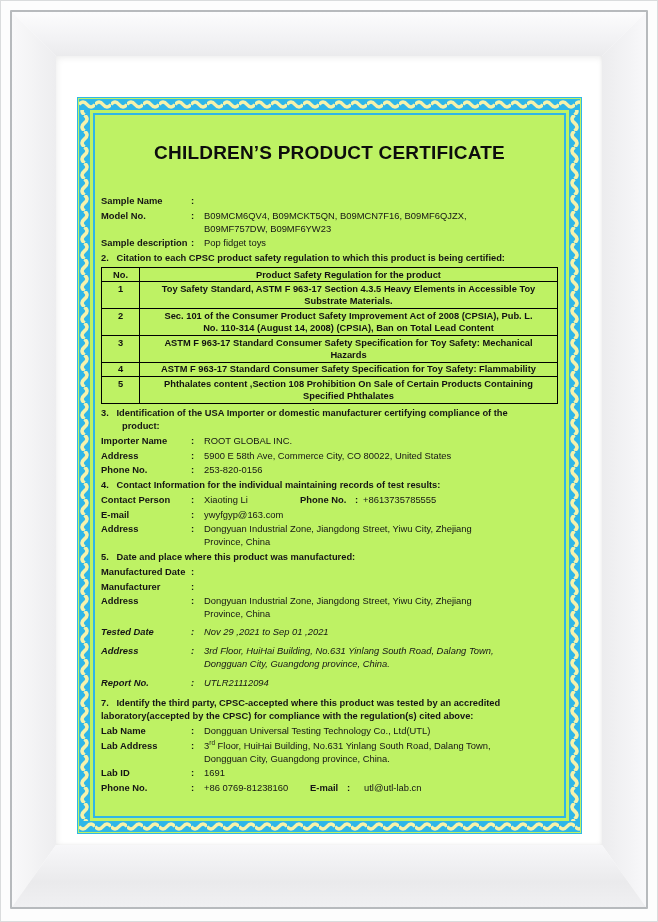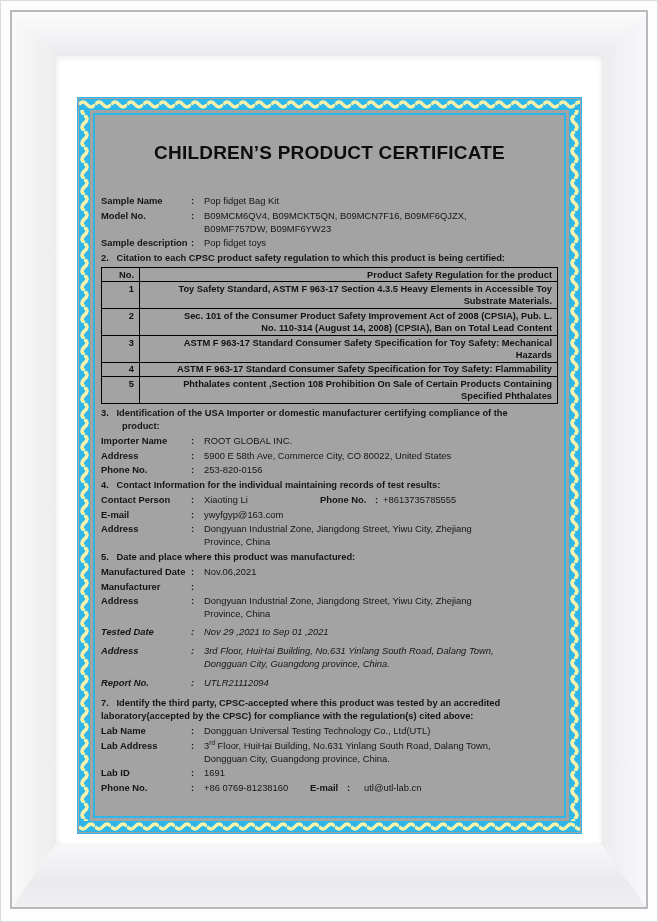--- a/index.html
+++ b/index.html
@@ -20,21 +20,21 @@
     clip-path:polygon(0 0,100% 44px,100% calc(100% - 62px),0 100%);}
   .bevel-right{right:11px;top:11px;bottom:14px;width:44px;
     background:linear-gradient(270deg,#f8f8fa,#ececee);
     clip-path:polygon(100% 0,0 44px,0 calc(100% - 62px),100% 100%);}
   .bevel-bottom{left:11px;right:11px;bottom:14px;height:62px;
     background:linear-gradient(0deg,#f0f0f2 0%,#eaeaec 40%,#f7f7f9 100%);
     clip-path:polygon(0 100%,100% 100%,calc(100% - 44px) 0,44px 0);}
   .mat{position:absolute;left:55px;right:55px;top:55px;bottom:76px;background:#fff;
     box-shadow:inset 1px 2px 6px rgba(0,0,0,0.07),inset -1px -1px 3px rgba(0,0,0,0.04);}
   
-  .cert{position:absolute;left:76px;top:96px;width:505px;height:737px;background:#a3a3a3;}
+  .cert{position:absolute;left:76px;top:96px;width:505px;height:737px;background:#bef264;}
   .hairline{position:absolute;inset:0;border:1px solid #2fb6e8;}
   .wave{position:absolute;display:block;}
   .wave-left{left:2px;top:2px;bottom:2px;width:11px;height:calc(100% - 4px);}
   .wave-right{right:2px;top:2px;bottom:2px;width:11px;height:calc(100% - 4px);}
   .wave-top{left:2px;right:2px;top:2px;height:11px;width:calc(100% - 4px);}
   .wave-bottom{left:2px;right:2px;bottom:2px;height:11px;width:calc(100% - 4px);}
   .innerline{position:absolute;inset:16px;border:2px solid #2fb6e8;}
   .content{position:absolute;left:24px;right:24px;top:20px;bottom:20px;
     font-size:9.4px;line-height:13px;}
   
@@ -47,30 +47,30 @@
   .row .label{flex:0 0 90px;width:90px;font-weight:bold;}
   .row .colon{flex:0 0 13px;width:13px;font-weight:bold;}
   .row .value{flex:1;white-space:pre-line;position:relative;}
   .rows{margin-top:1px;}
   .rows-spaced{margin-top:5px;font-style:italic;}
   .rows-spaced .row{margin-bottom:6px;}
   .rows-spaced .row:last-child{margin-bottom:1.5px;}
   .group2{position:absolute;top:0;white-space:nowrap;}
   .group2 .l2{display:inline-block;font-weight:bold;}
   .group2 .c2{display:inline-block;font-weight:bold;width:8px;}
-  .g2-contact{left:116px;}
+  .g2-contact{left:96px;}
   .g2-contact .l2{width:55px;}
   .g2-mail{left:106px;}
   .g2-mail .l2{width:37px;}
   .g2-mail .v2{margin-left:9px;}
   sup{font-size:6.5px;line-height:0;}
   
   table.regs{width:100%;border-collapse:collapse;margin:2px 0 3px;}
   table.regs th,table.regs td{border:1px solid #000;font-weight:bold;font-size:9.3px;
-    line-height:12.4px;padding:0.5px 5px;text-align:right;vertical-align:top;
+    line-height:12.4px;padding:0.5px 5px;text-align:center;vertical-align:top;
     white-space:pre-line;color:#111;}
   table.regs .c-no{width:27px;}
 </style>
 </head>
 <body>
 
 <div class="page">
   <div class="frame">
     <div class="groove"></div>
     <div class="bevel bevel-left"></div>
@@ -123,21 +123,20 @@
     <div class="innerline"></div>
 
     <div class="content">
       <div class="title">CHILDREN’S PRODUCT CERTIFICATE</div>
 
       <div>
         <div class="rows">
           <div class="row">
             <span class="label">Sample Name</span>
               <span class="colon">:</span>
-              <span class="value">Pop fidget Bag Kit</span>
           </div>
           <div class="row">
             <span class="label">Model No.</span>
               <span class="colon">:</span>
               <span class="value">B09MCM6QV4, B09MCKT5QN, B09MCN7F16, B09MF6QJZX,
 B09MF757DW, B09MF6YW23</span>
           </div>
           <div class="row">
             <span class="label">Sample description</span>
               <span class="colon">:</span>
@@ -225,21 +224,20 @@
           </div>
         </div>
       </div>
 
       <div>
         <div class="sec-heading">5.   Date and place where this product was manufactured:</div>
         <div class="rows">
           <div class="row">
             <span class="label">Manufactured Date</span>
               <span class="colon">:</span>
-              <span class="value">Nov.06,2021</span>
           </div>
           <div class="row">
             <span class="label">Manufacturer</span>
               <span class="colon">:</span>
           </div>
           <div class="row">
             <span class="label">Address</span>
               <span class="colon">:</span>
               <span class="value">Dongyuan Industrial Zone, Jiangdong Street, Yiwu City, Zhejiang
 Province, China</span>

